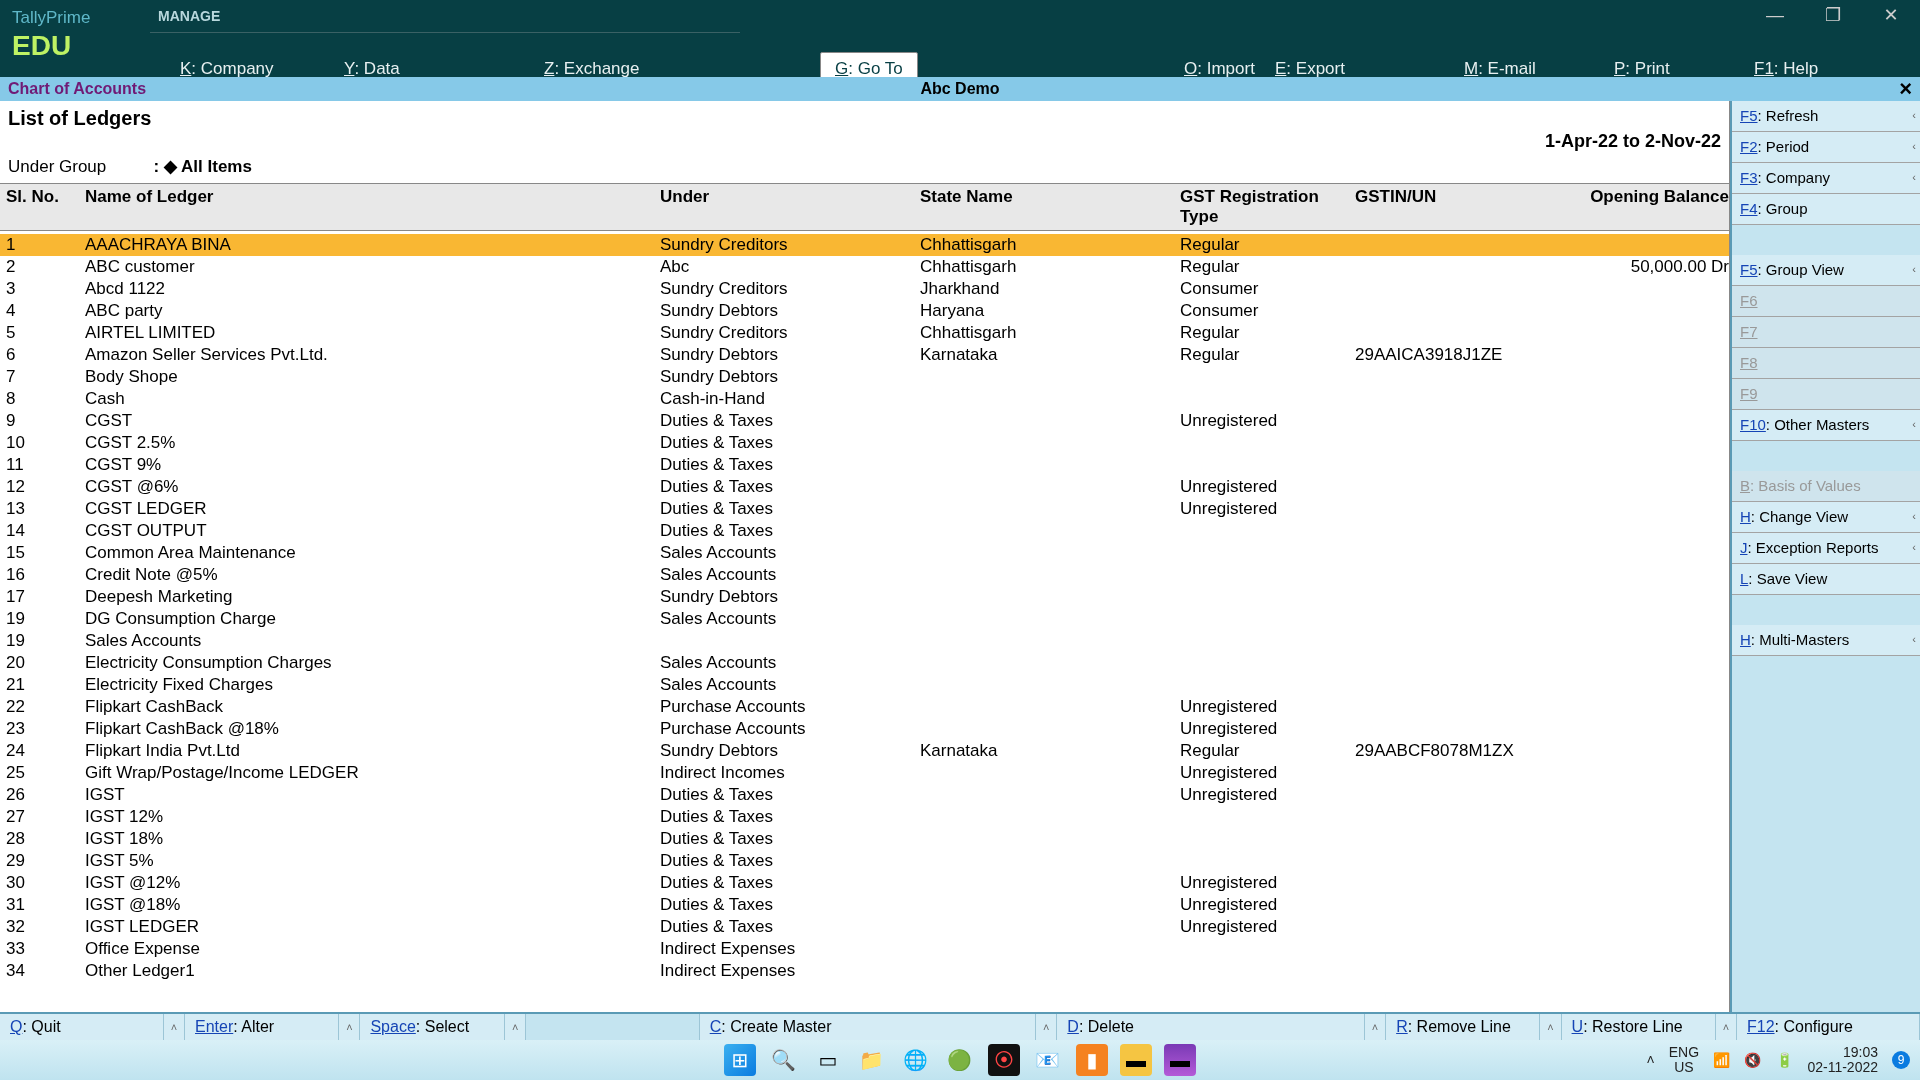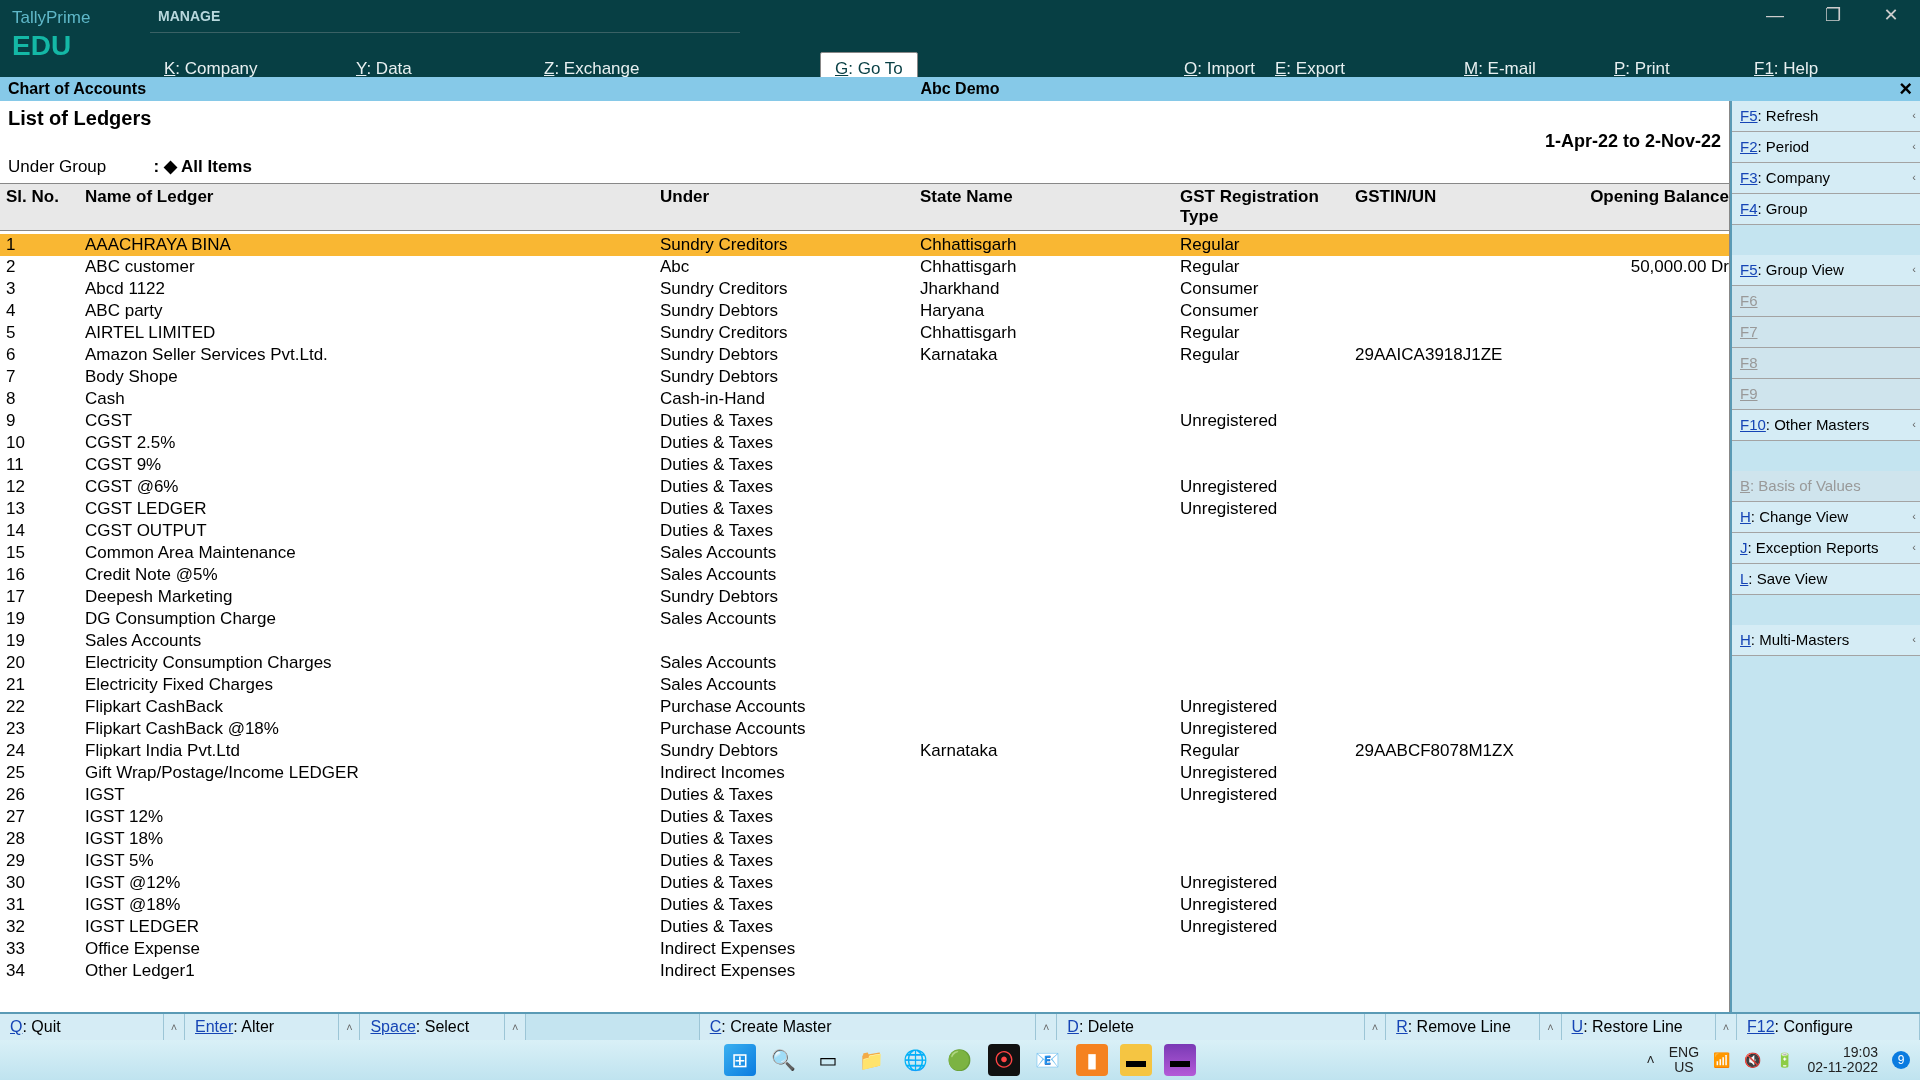--- a/index.html
+++ b/index.html
@@ -1,33 +1,33 @@
 <!DOCTYPE html>
 <html><head>
 <meta charset="utf-8">
 <style>
 * { margin: 0; padding: 0; box-sizing: border-box; font-family: Arial, sans-serif; }
 body { width: 1920px; height: 1080px; overflow: hidden; background: #c6e9f5; position: relative; }
 
 .titlebar { height: 77px; background: #073f44; color: #fff; display: flex; }
 .title-left { width: 150px; padding: 8px 12px; }
 .app-name { color: #5fb8c9; font-size: 17px; }
-.app-edition { color: #14b8a6; font-size: 28px; font-weight: bold; margin-top: 2px; }
+.app-edition { color: #bef264; font-size: 28px; font-weight: bold; margin-top: 2px; }
 .title-mid { flex: 1; position: relative; }
 .manage-label { position: absolute; top: 8px; left: 8px; color: #b8d8dd; font-size: 14px; font-weight: bold; }
 .manage-underline { position: absolute; top: 32px; left: 0; width: 590px; border-bottom: 1px solid #3a6165; }
 .top-menu { position: absolute; bottom: 8px; left: 0; right: 0; display: flex; align-items: center; }
 .top-menu-item { color: #e8f0f1; font-size: 17px; padding: 6px 14px; cursor: pointer; white-space: nowrap; }
 .top-menu-item .ul { text-decoration: underline; }
 .top-menu-item.active { background: #fff; color: #073f44; border-radius: 2px; border:1px solid #888; }
 .title-controls { position: absolute; top: 0; right: 0; display: flex; }
 .win-btn { width: 58px; height: 30px; display:flex; align-items:center; justify-content:center; color:#ccc; font-size:18px; }
 
 .context-bar { height: 24px; background: #86c9e8; display:flex; align-items:center; justify-content:space-between; padding: 0 8px; font-size:16px; position:relative; }
-.context-bar .ctx-title { font-weight: bold; color: #000000; }
+.context-bar .ctx-title { font-weight: bold; color: #701a75; }
 .context-bar .ctx-company { position:absolute; left:50%; transform:translateX(-50%); font-weight:bold; }
 .close-x { font-size: 22px; font-weight:bold; cursor:pointer; }
 
 .main-wrap { display:flex; height: calc(100% - 77px - 24px - 40px); }
 .content { flex:1; background: #fff; display:flex; flex-direction:column; border-right:1px solid #888; }
 .list-hdr { padding: 6px 8px 2px; }
 .list-title { font-size: 20px; font-weight: bold; }
 .date-range { float:right; font-size:18px; font-weight:bold;margin-top:24px; }
 .under-group { padding: 2px 8px 6px; font-size:17px; }
 .col-hdr { background: #e8e8e8; border-top:1px solid #888; border-bottom:1px solid #888; display:flex; font-weight:bold; font-size:17px; padding: 3px 0; }
@@ -73,22 +73,22 @@
 
 <div class="titlebar">
   <div class="title-left">
     <div class="app-name">TallyPrime</div>
     <div class="app-edition">EDU</div>
   </div>
   <div class="title-mid">
     <div class="manage-label">MANAGE</div>
     <div class="manage-underline"></div>
     <div class="top-menu" id="top-menu">
-        <div class="top-menu-item" style="position: absolute; left: 0px;"><span class="ul">K</span>: Company</div>
-        <div class="top-menu-item" style="position: absolute; left: 192px;"><span class="ul">Y</span>: Data</div>
+        <div class="top-menu-item" style="position: absolute; left: 16px;"><span class="ul">K</span>: Company</div>
+        <div class="top-menu-item" style="position: absolute; left: 180px;"><span class="ul">Y</span>: Data</div>
         <div class="top-menu-item" style="position: absolute; left: 380px;"><span class="ul">Z</span>: Exchange</div>
         <div class="top-menu-item active" style="position: absolute; left: 670px;"><span class="ul">G</span>: Go To</div>
         <div class="top-menu-item" style="position: absolute; left: 1020px;"><span class="ul">O</span>: Import</div>
         <div class="top-menu-item" style="position: absolute; left: 1111px;"><span class="ul">E</span>: Export</div>
         <div class="top-menu-item" style="position: absolute; left: 1300px;"><span class="ul">M</span>: E-mail</div>
         <div class="top-menu-item" style="position: absolute; left: 1450px;"><span class="ul">P</span>: Print</div>
         <div class="top-menu-item" style="position: absolute; left: 1590px;"><span class="ul">F1</span>: Help</div>
       </div>
   </div>
   <div class="title-controls">

